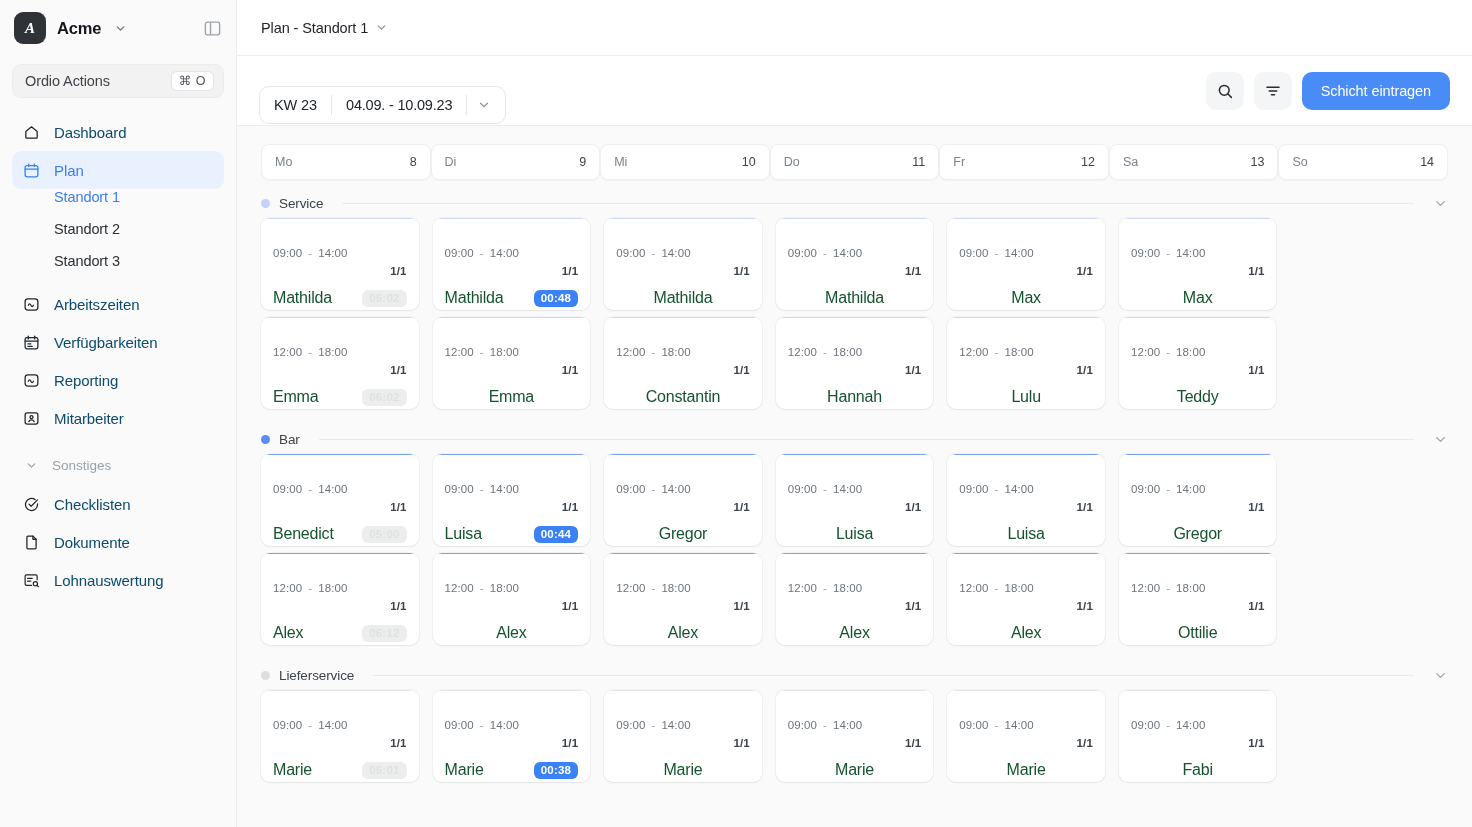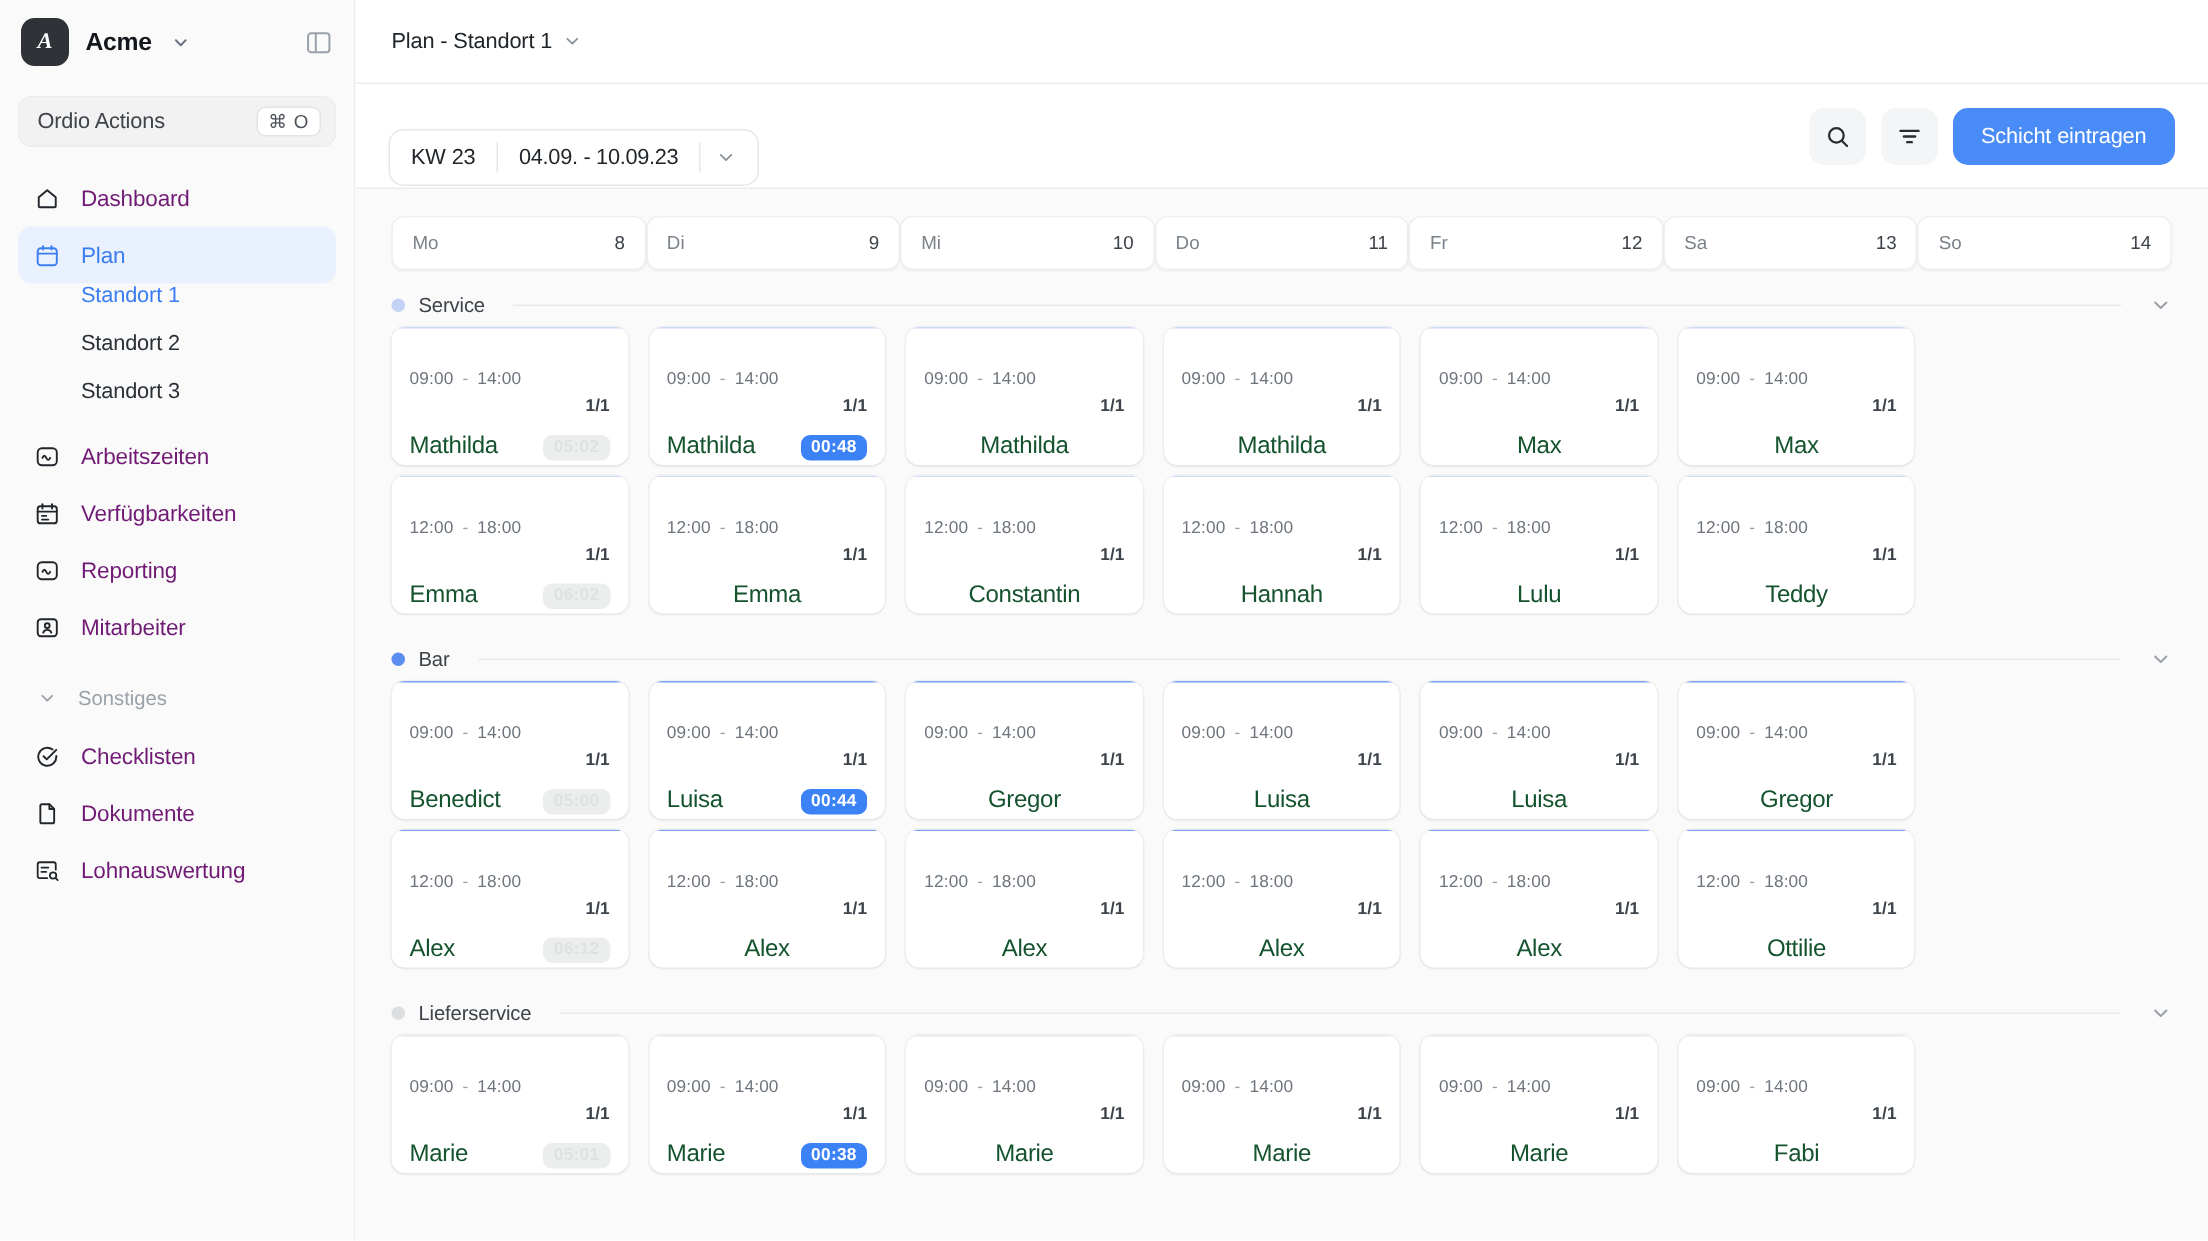--- a/index.html
+++ b/index.html
@@ -45,21 +45,21 @@
   .kbd {
     margin-left: auto; background: #fff; border: 1px solid #e4e4e6;
     border-radius: 6px; padding: 1px 7px 2px 7px;
     font-size: 12.5px; color: #4b5158; letter-spacing: 0.5px;
   }
 
   .nav { padding: 9px 12px 0 12px; display: flex; flex-direction: column; }
   .nav-item {
     height: 38px; display: flex; align-items: center; gap: 14px;
     padding: 0 10px; border-radius: 9px;
-    font-size: 15px; color: #701a75; letter-spacing: -0.1px;
+    font-size: 15px; color: #0c4a6e; letter-spacing: -0.1px;
     cursor: pointer;
   }
   .nav-item .ic { width: 18px; height: 18px; display:flex; align-items:center; justify-content:center; color: #21262b; flex: 0 0 18px; }
   .nav-item.active { background: #eaf1fe; color: #3b7df0; }
   .nav-item.active .ic { color: #3b7df0; }
   .sub-item {
     height: 32px; display: flex; 
     padding-left: 42px; font-size: 14.5px; color: #2a3036;
     border-radius: 9px; cursor: pointer; letter-spacing: -0.1px;
   }

